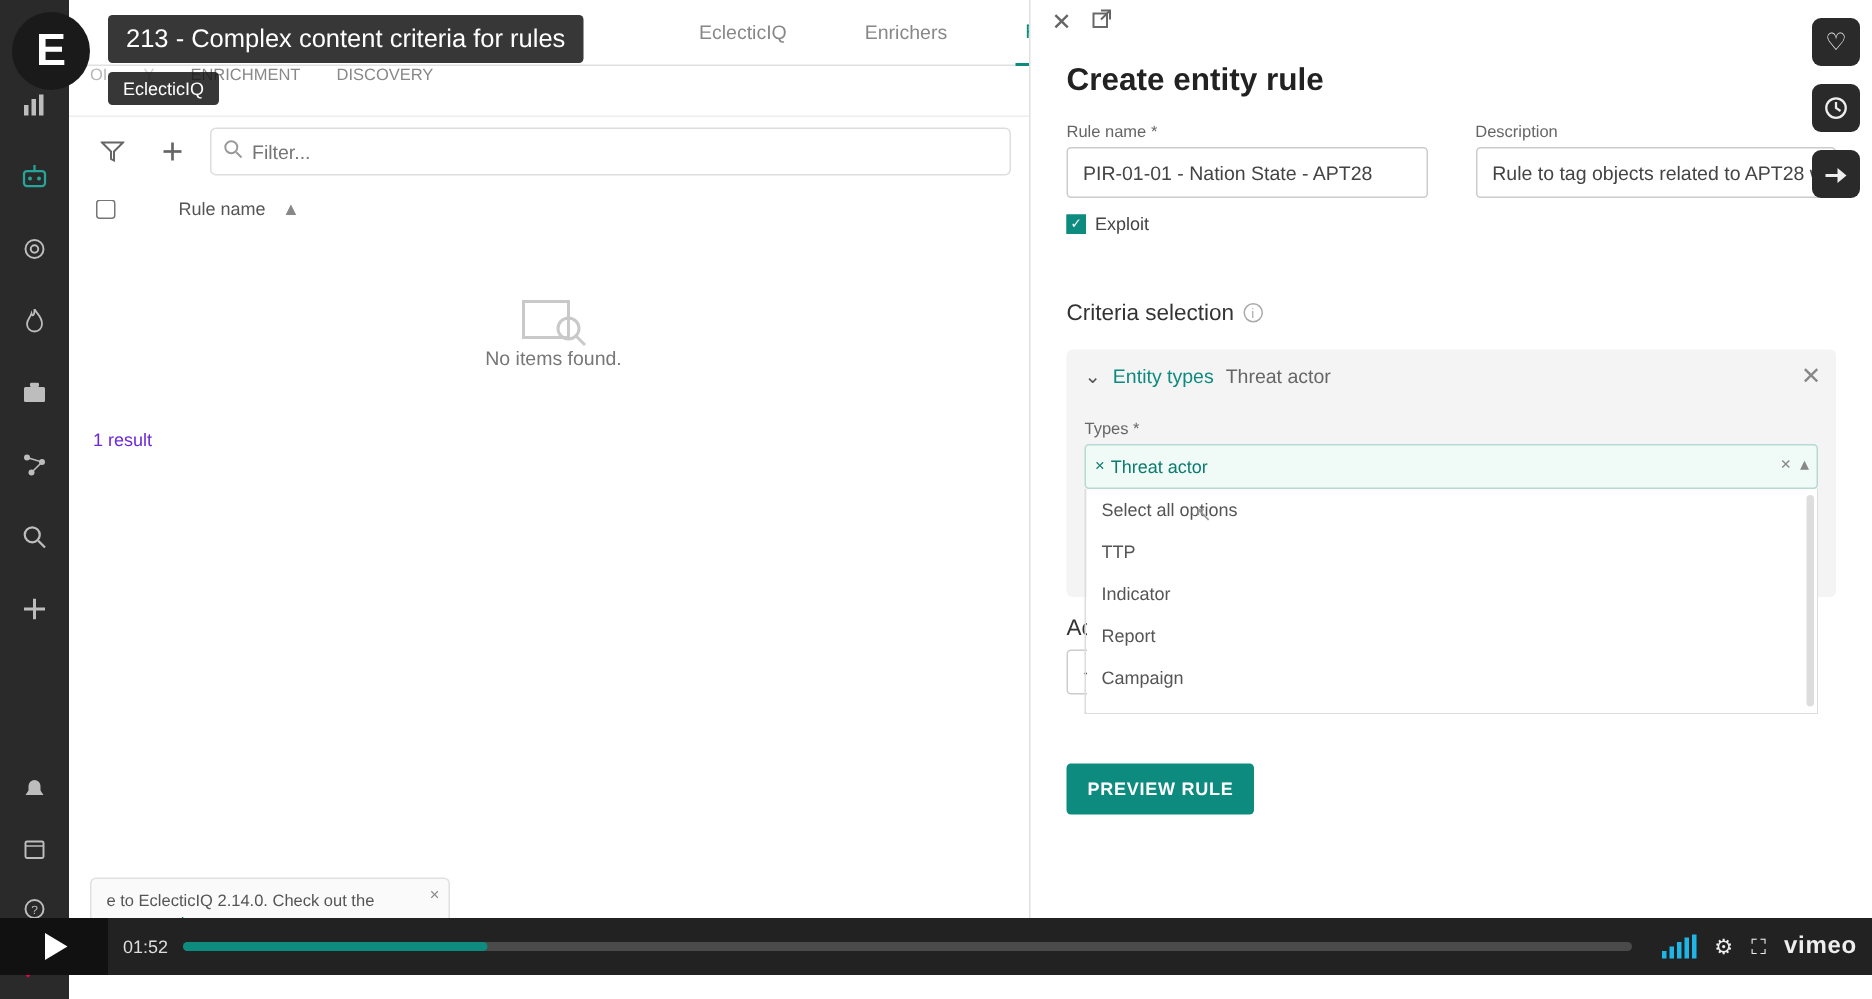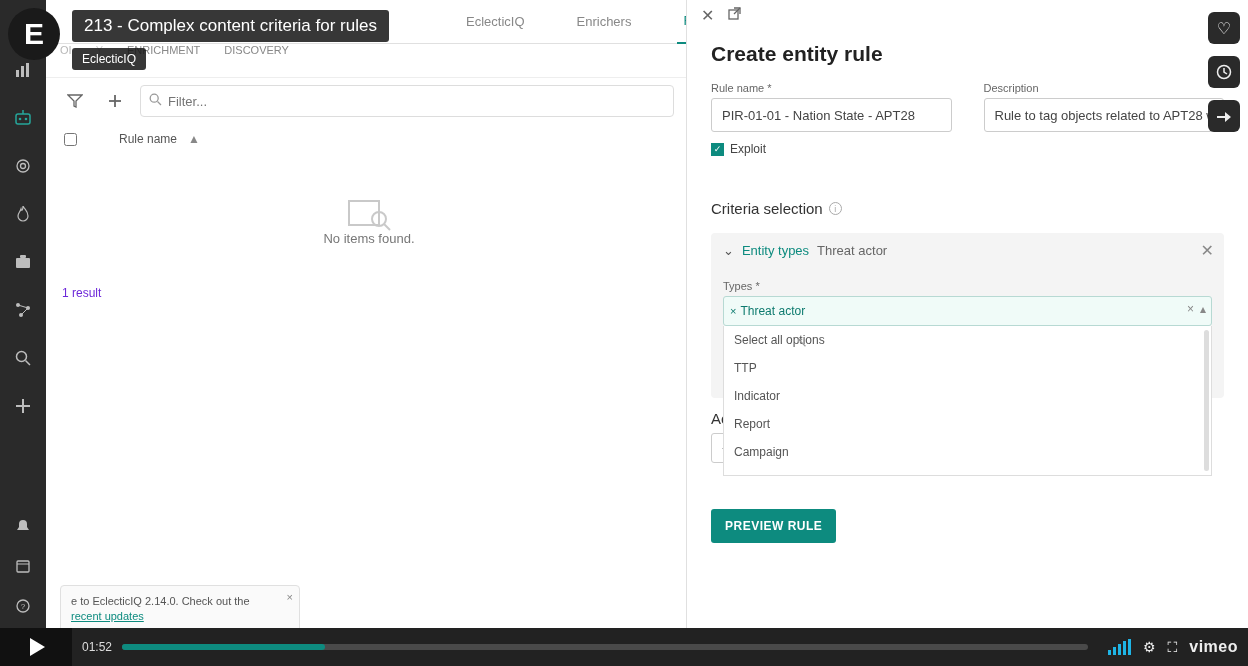--- a/index.html
+++ b/index.html
@@ -129,21 +129,21 @@
 .video-title { position:absolute; left:72px; top:10px; background:rgba(20,20,20,.85); color:#fff; font-size:17px; font-weight:500; padding:6px 12px; border-radius:3px; z-index:25;}
 .video-sub { position:absolute; left:72px; top:48px; background:rgba(20,20,20,.85); color:#fff; font-size:12px; padding:4px 10px; border-radius:3px; z-index:25;}
 
 
 .snack { position:absolute; left:60px; bottom:34px; width:240px; background:#fafafa; border:1px solid #e0e0e0;
   border-radius:4px; padding:8px 28px 8px 10px; font-size:11px; color:#555; z-index:4; line-height:1.3;}
 .snack .sx { position:absolute; right:6px; top:4px; color:#888; cursor:pointer;}
 
 
 .video-bar {
-  position:absolute; left:0; right:0; bottom:0; height:38px; background:#222; z-index:30;
+  position:absolute; left:0; right:0; bottom:16px; height:38px; background:#222; z-index:30;
   display:flex; align-items:center; color:#eee;text-align:center;
 }
 .play-btn { width:72px; height:38px; background:#111; display:flex; align-items:center; justify-content:center; cursor:pointer;}
 .play-btn svg { fill:#fff; }
 .vb-time { font-size:12px; margin:0 10px; color:#ddd; }
 .progress { flex:1; height:6px; background:#4a4a4a; border-radius:3px; position:relative; margin-right:10px;}
 .prog-fill { position:absolute; left:0; top:0; bottom:0; width:21%; background:#0d8b7f; border-radius:3px;}
 .vb-ctrls { display:flex; align-items:center; gap:12px; padding:0 10px; font-size:14px;}
 .volbars { display:flex; align-items:flex-end; gap:2px; height:16px;}
 .volbars span { width:3px; background:#1fb5e6; display:block;}

